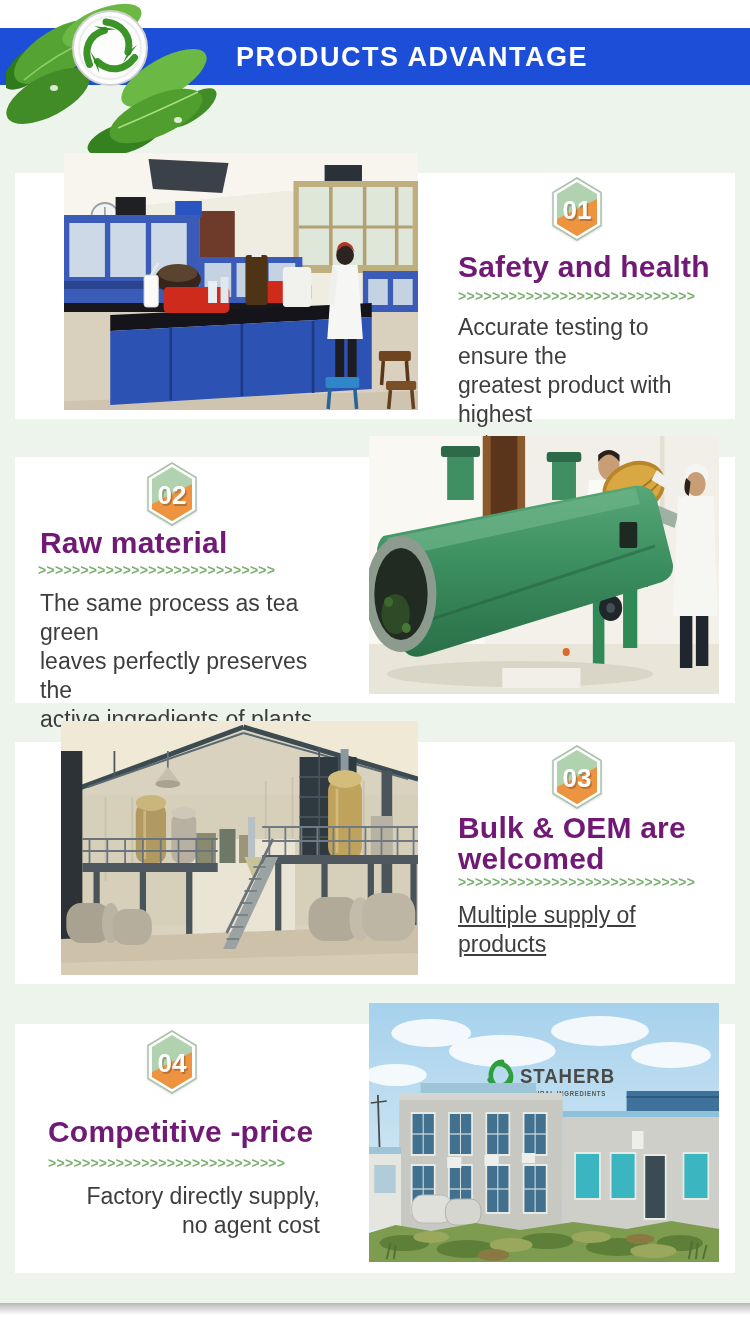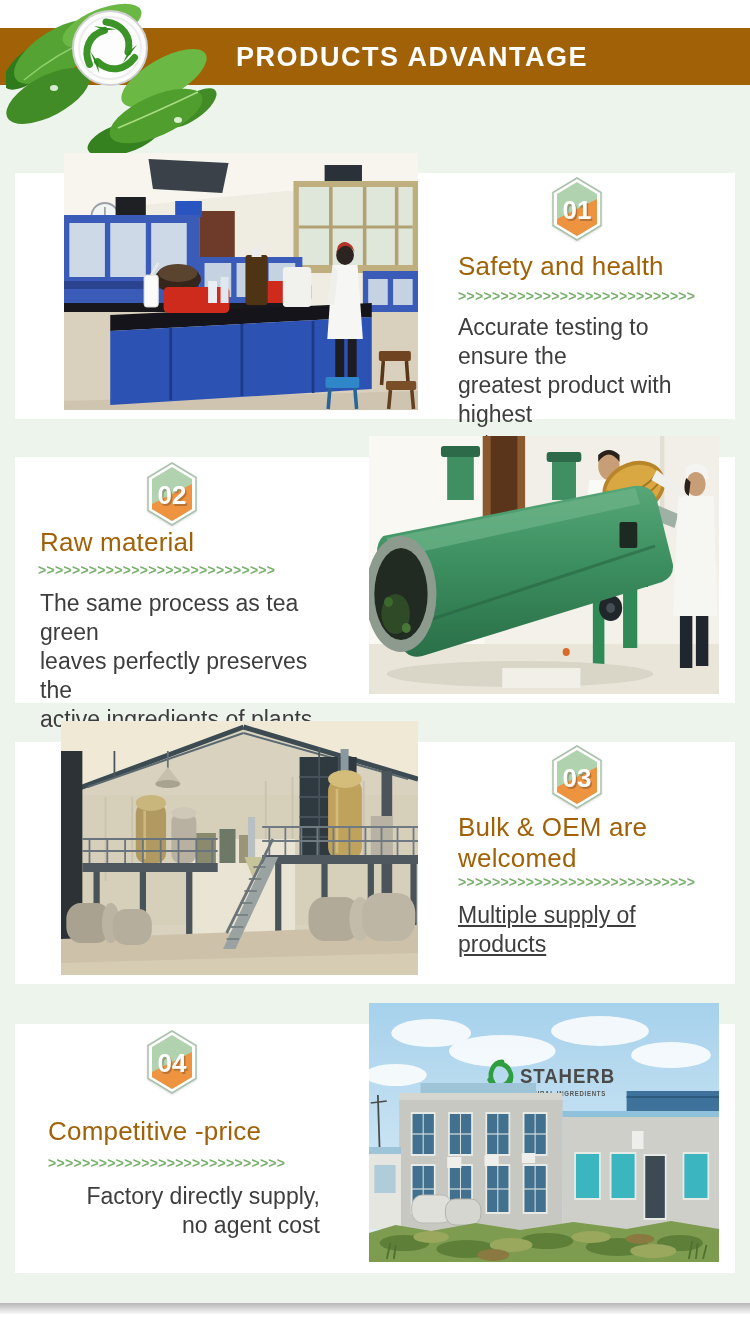--- a/index.html
+++ b/index.html
@@ -1,19 +1,19 @@
 <!DOCTYPE html>
 <html><head>
 <meta charset="utf-8">
 <style>
   * { margin:0; padding:0; box-sizing:border-box; }
   html,body { background:#ffffff; font-family:"Liberation Sans", sans-serif; }
   .page { position:relative; width:750px; height:1326px; margin:0 auto; background:#ffffff; overflow:hidden; }
   .page-bg { position:absolute; left:0; top:85px; width:750px; height:1218px; background:#edf4ec; }
-  .banner { position:absolute; left:0; top:28px; width:750px; height:57px; background:#a16207; }
+  .banner { position:absolute; left:0; top:28px; width:750px; height:57px; background:#1d4ed8; }
   .banner h1 { position:absolute; left:236px; top:50%; transform:translateY(-50%);
                color:#ffffff; font-size:27px; font-weight:bold; letter-spacing:1.5px; white-space:nowrap; }
   .logo { position:absolute; left:6px; top:0; width:215px; height:158px; }
   .logo svg { display:block; }
   .card { position:absolute; left:15px; width:720px; background:#ffffff; }
   .card1 { top:173px; height:246px; }
   .card2 { top:457px; height:246px; }
   .card3 { top:742px; height:242px; }
   .card4 { top:1024px; height:249px; }
   .photo { position:absolute; overflow:hidden;padding-left:44px; }
@@ -21,21 +21,21 @@
   .photo1 { left:20px;  top:153px;  width:398px; height:257px; }
   .photo2 { left:325px; top:436px;  width:394px; height:258px; }
   .photo3 { left:17px;  top:721px;  width:401px; height:254px; }
   .photo4 { left:325px; top:1003px; width:394px; height:259px; }
   .hex { position:absolute; width:56px; height:64px; }
   .hex svg { display:block; filter:drop-shadow(0 1px 1px rgba(0,0,0,0.12)); }
   .hex1 { left:549px; top:177px;text-align:center; }
   .hex2 { left:144px; top:462px; }
   .hex3 { left:549px; top:745px; }
   .hex4 { left:144px; top:1030px; }
-  .sec-title { position:absolute; color:#a16207; font-size:26px; font-weight:normal;
+  .sec-title { position:absolute; color:#701a75; font-size:30px; font-weight:bold;
                line-height:31px; white-space:pre-line; letter-spacing:0.2px; }
   .t1 { left:458px; top:251px; }
   .t2 { left:40px;  top:527px; }
   .t3 { left:458px; top:812px; }
   .t4 { left:48px;  top:1116px; }
   .arrows { position:absolute; color:#79af6d; font-size:14px; font-weight:bold;
             letter-spacing:0.3px; white-space:nowrap; }
   .a1 { left:458px; top:288px; }
   .a2 { left:38px;  top:562px; }
   .a3 { left:458px; top:874px; }

